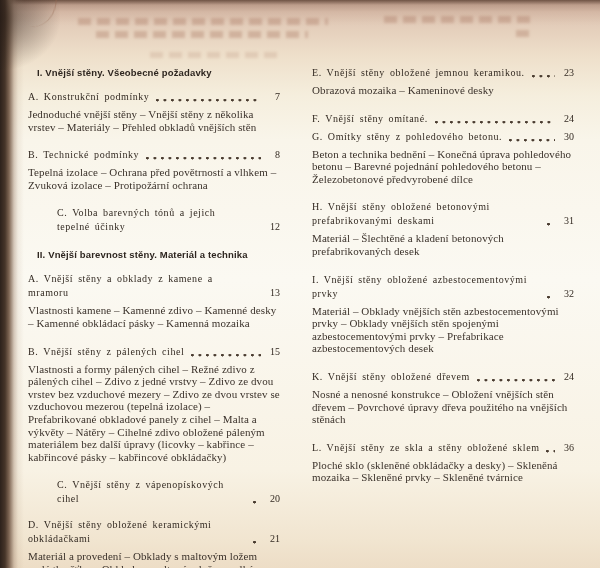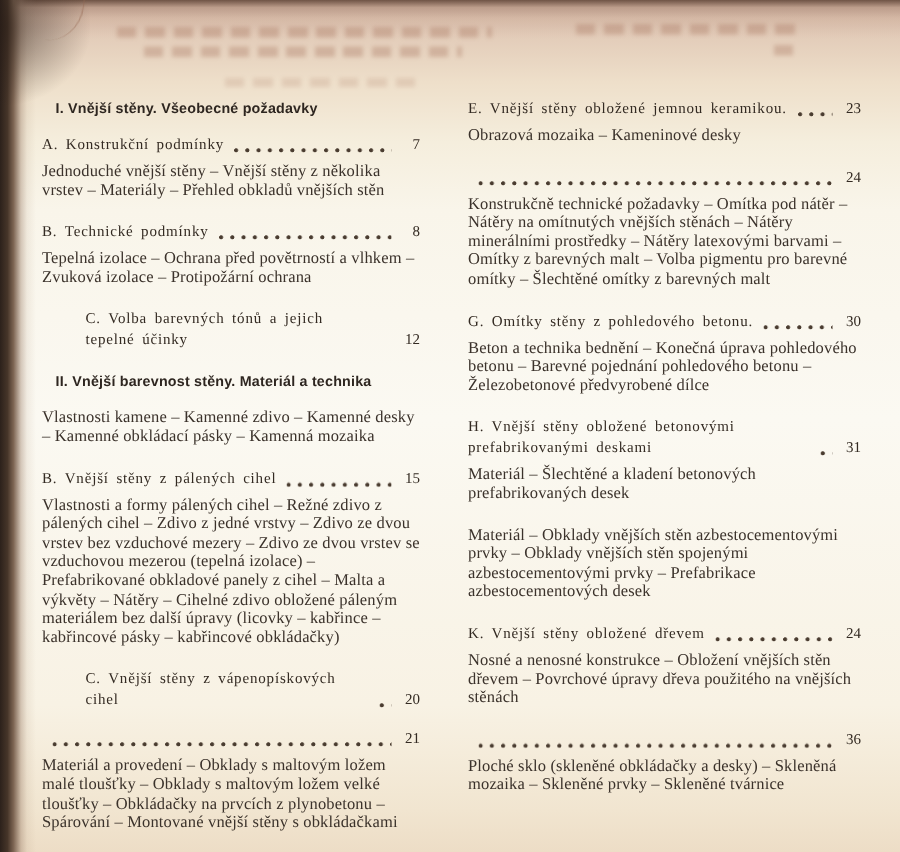--- a/index.html
+++ b/index.html
@@ -107,20 +107,25 @@
         <div class="toc-head nodots">
           <span class="toc-title">C. Volba barevných tónů a jejich tepelné účinky</span>
           <span class="leader"></span>
           <span class="toc-page">12</span>
         </div>
       </div>
 
       <h3 class="part-header mt">II. Vnější barevnost stěny. Materiál a technika</h3>
 
       <div class="toc-entry">
+        <div class="toc-head nodots">
+          <span class="toc-title">A. Vnější stěny a obklady z kamene a mramoru</span>
+          <span class="leader"></span>
+          <span class="toc-page">13</span>
+        </div>
         <p class="desc">Vlastnosti kamene – Kamenné zdivo – Kamenné desky – Kamenné obkládací pásky – Kamenná mozaika</p>
       </div>
 
       <div class="toc-entry">
         <div class="toc-head">
           <span class="toc-title">B. Vnější stěny z pálených cihel</span>
           <span class="leader"></span>
           <span class="toc-page">15</span>
         </div>
         <p class="desc">Vlastnosti a formy pálených cihel – Režné zdivo z pálených cihel – Zdivo z jedné vrstvy – Zdivo ze dvou vrstev bez vzduchové mezery – Zdivo ze dvou vrstev se vzduchovou mezerou (tepelná izolace) – Prefabrikované obkladové panely z cihel – Malta a výkvěty – Nátěry – Cihelné zdivo obložené páleným materiálem bez další úpravy (licovky – kabřince – kabřincové pásky – kabřincové obkládačky)</p>
@@ -129,20 +134,21 @@
       <div class="toc-entry nodesc gap-sm">
         <div class="toc-head">
           <span class="toc-title">C. Vnější stěny z vápenopískových cihel</span>
           <span class="leader"></span>
           <span class="toc-page">20</span>
         </div>
       </div>
 
       <div class="toc-entry">
         <div class="toc-head">
+          <span class="toc-title">D. Vnější stěny obložené keramickými obkládačkami</span>
           <span class="leader"></span>
           <span class="toc-page">21</span>
         </div>
         <p class="desc">Materiál a provedení – Obklady s maltovým ložem malé tloušťky – Obklady s maltovým ložem velké tloušťky – Obkládačky na prvcích z plynobetonu – Spárování – Montované vnější stěny s obkládačkami</p>
       </div>
 
     </div>
 
     <div class="col right">
 
@@ -150,24 +156,24 @@
         <div class="toc-head">
           <span class="toc-title">E. Vnější stěny obložené jemnou keramikou.</span>
           <span class="leader"></span>
           <span class="toc-page">23</span>
         </div>
         <p class="desc">Obrazová mozaika – Kameninové desky</p>
       </div>
 
       <div class="toc-entry">
         <div class="toc-head">
+          <span class="toc-title">F. Vnější stěny omítané.</span>
           <span class="leader"></span>
           <span class="toc-page">24</span>
         </div>
-        <p class="desc">Konstrukčně technické požadavky – Omítka pod nátěr – Nátěry na omítnutých vnějších stěnách – Nátěry minerálními prostředky – Nátěry latexovými barvami – Omítky z barevných malt – Volba pigmentu pro barevné omítky – Šlechtěné omítky z barevných malt</p>
       </div>
 
       <div class="toc-entry">
         <div class="toc-head">
           <span class="toc-title">G. Omítky stěny z pohledového betonu.</span>
           <span class="leader"></span>
           <span class="toc-page">30</span>
         </div>
         <p class="desc">Beton a technika bednění – Konečná úprava pohledového betonu – Barevné pojednání pohledového betonu – Železobetonové předvyrobené dílce</p>
       </div>
@@ -175,34 +181,40 @@
       <div class="toc-entry">
         <div class="toc-head">
           <span class="toc-title">H. Vnější stěny obložené betonovými prefabrikovanými deskami</span>
           <span class="leader"></span>
           <span class="toc-page">31</span>
         </div>
         <p class="desc">Materiál – Šlechtěné a kladení betonových prefabrikovaných desek</p>
       </div>
 
       <div class="toc-entry">
+        <div class="toc-head">
+          <span class="toc-title">I. Vnější stěny obložené azbestocementovými prvky</span>
+          <span class="leader"></span>
+          <span class="toc-page">32</span>
+        </div>
         <p class="desc">Materiál – Obklady vnějších stěn azbestocementovými prvky – Obklady vnějších stěn spojenými azbestocementovými prvky – Prefabrikace azbestocementových desek</p>
       </div>
 
       <div class="toc-entry">
         <div class="toc-head">
           <span class="toc-title">K. Vnější stěny obložené dřevem</span>
           <span class="leader"></span>
           <span class="toc-page">24</span>
         </div>
         <p class="desc">Nosné a nenosné konstrukce – Obložení vnějších stěn dřevem – Povrchové úpravy dřeva použitého na vnějších stěnách</p>
       </div>
 
       <div class="toc-entry">
         <div class="toc-head">
+          <span class="toc-title">L. Vnější stěny ze skla a stěny obložené sklem</span>
           <span class="leader"></span>
           <span class="toc-page">36</span>
         </div>
         <p class="desc">Ploché sklo (skleněné obkládačky a desky) – Skleněná mozaika – Skleněné prvky – Skleněné tvárnice</p>
       </div>
 
     </div>
   </div>
 </div>
 

